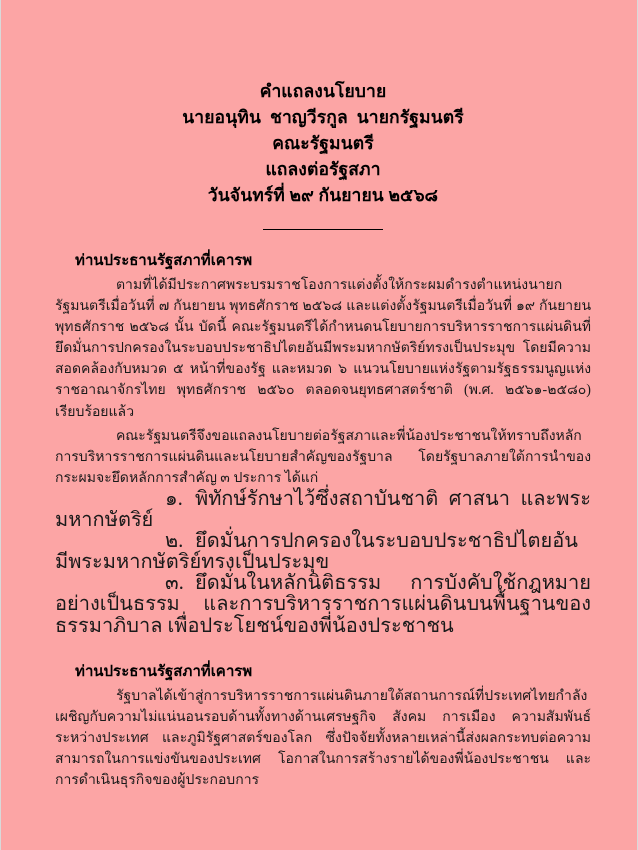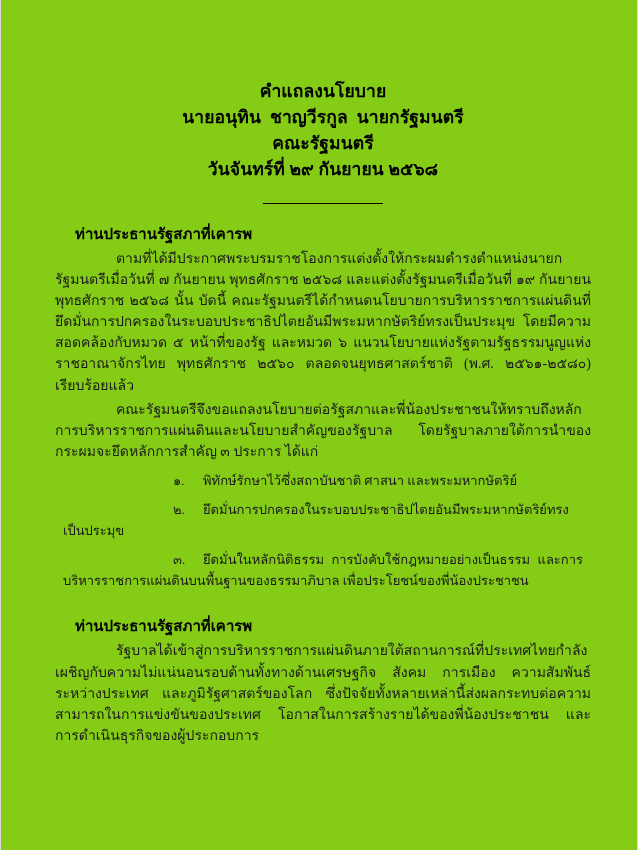--- a/index.html
+++ b/index.html
@@ -10,21 +10,21 @@
   }
 
   body {
     font-family: "Liberation Serif", "DejaVu Serif", serif;
   }
 
   .page {
     position: relative;
     width: 638px;
     height: 850px;
-    background: #84cc16;
+    background: #fca5a5;
     box-sizing: border-box;
     border-left: 1px solid #d9d9d9;
     border-right: 1px solid #d9d9d9;
     overflow: hidden;
   }
 
   .page-body {
     position: absolute;
     left: 0;
     top: 0;
@@ -103,24 +103,24 @@
   }
 
   .list {
     margin: 0;
     padding: 0;
     list-style: none;
   }
 
   .list-item {
     display: block;
-    margin: 8px;
+    margin: 0;
     padding: 0 0 0 0;
     text-indent: 0;
-    font-size: 13px;
+    font-size: 20px;
     line-height: 21.1px;
     color: #1a1a1a;
     text-align: justify;
   }
 
   .list-item .li-inner {
     display: block;
     padding-left: 0;
     text-indent: 0;
   }
@@ -148,20 +148,21 @@
 </head>
 <body>
 
 <div class="page">
   <div class="page-body">
 
     <div class="title-block">
       <span class="title-line">คำแถลงนโยบาย</span>
       <span class="title-line">นายอนุทิน  ชาญวีรกูล  นายกรัฐมนตรี</span>
       <span class="title-line">คณะรัฐมนตรี</span>
+      <span class="title-line">แถลงต่อรัฐสภา</span>
       <span class="title-line">วันจันทร์ที่ ๒๙ กันยายน ๒๕๖๘</span>
     </div>
 
     <div class="divider-wrap">
       <span class="divider"></span>
     </div>
 
     <div class="content">
 
       <div class="salutation">ท่านประธานรัฐสภาที่เคารพ</div>

